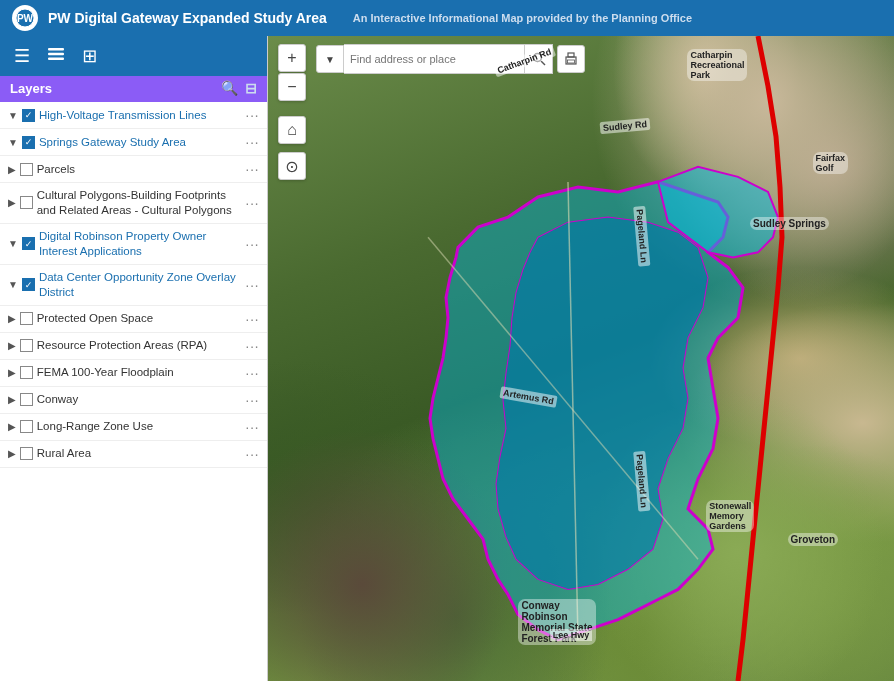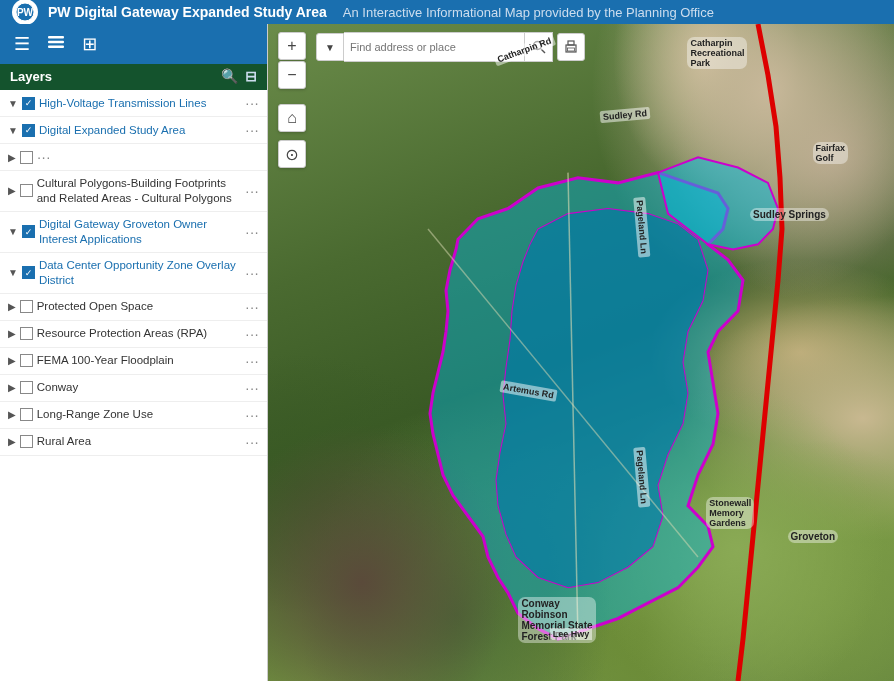--- a/index.html
+++ b/index.html
@@ -5,35 +5,35 @@
     * { box-sizing: border-box; margin: 0; padding: 0; }
     body { font-family: Arial, sans-serif; width: 894px; height: 681px; overflow: hidden; display: flex; flex-direction: column; }
 
     
     .header {
       background: #1a6faf;
       color: white;
       display: flex;
       align-items: center;
       padding: 0 12px;
-      height: 24px;
+      height: 36px;
       flex-shrink: 0;
       gap: 10px;
     }
     .header-logo {
       width: 26px;
       height: 26px;
       border-radius: 50%;
       background: #fff;
       display: flex; align-items: center; justify-content: center;
       flex-shrink: 0;
     }
     .header-logo svg { width: 20px; height: 20px; }
     .header-title { font-weight: bold; font-size: 14px; }
-    .header-subtitle { font-size: 13px; color: #cde; margin-left: 6px; }
+    .header-subtitle { font-size: 11px; color: #cde; margin-left: 16px; font-weight: bold; }
 
     
     .main { display: flex; flex: 1; overflow: hidden; }
 
     
     .sidebar {
       width: 268px;
       background: white;
       flex-shrink: 0;
       display: flex;
@@ -51,21 +51,21 @@
     }
     .toolbar-icon-btn {
       color: white;
       font-size: 18px;
       cursor: pointer;
       padding: 2px 4px;
       background: none;
       border: none;
     }
     .layers-header {
-      background: #14532d;
+      background: #8b5cf6;
       color: white;
       font-size: 13px;
       font-weight: bold;
       padding: 4px 10px 6px;
       display: flex;
       align-items: center;
       justify-content: space-between;
     }
     .layers-header-icons { display: flex; gap: 6px; }
     .layers-header-icon { color: #cde; font-size: 14px; cursor: pointer; }
@@ -261,38 +261,39 @@
     <div id="layers-list">
         <div class="layer-item">
           <span class="layer-chevron">▼</span>
           <div class="layer-checkbox checked"></div>
           <span class="layer-name blue">High-Voltage Transmission Lines</span>
           <span class="layer-more">···</span>
         </div>
         <div class="layer-item">
           <span class="layer-chevron">▼</span>
           <div class="layer-checkbox checked"></div>
-          <span class="layer-name blue">Digital Expanded Study Area</span>
-          <span class="layer-more">···</span>
-        </div>
-        <div class="layer-item">
-          <span class="layer-chevron">▶</span>
-          <div class="layer-checkbox"></div>
+          <span class="layer-name blue">Springs Gateway Study Area</span>
+          <span class="layer-more">···</span>
+        </div>
+        <div class="layer-item">
+          <span class="layer-chevron">▶</span>
+          <div class="layer-checkbox"></div>
+          <span class="layer-name">Parcels</span>
           <span class="layer-more">···</span>
         </div>
         <div class="layer-item">
           <span class="layer-chevron">▶</span>
           <div class="layer-checkbox"></div>
           <span class="layer-name">Cultural Polygons-Building Footprints and Related Areas - Cultural Polygons</span>
           <span class="layer-more">···</span>
         </div>
         <div class="layer-item">
           <span class="layer-chevron">▼</span>
           <div class="layer-checkbox checked"></div>
-          <span class="layer-name blue">Digital Gateway Groveton Owner Interest Applications</span>
+          <span class="layer-name blue">Digital Robinson Property Owner Interest Applications</span>
           <span class="layer-more">···</span>
         </div>
         <div class="layer-item">
           <span class="layer-chevron">▼</span>
           <div class="layer-checkbox checked"></div>
           <span class="layer-name blue">Data Center Opportunity Zone Overlay District</span>
           <span class="layer-more">···</span>
         </div>
         <div class="layer-item">
           <span class="layer-chevron">▶</span>

